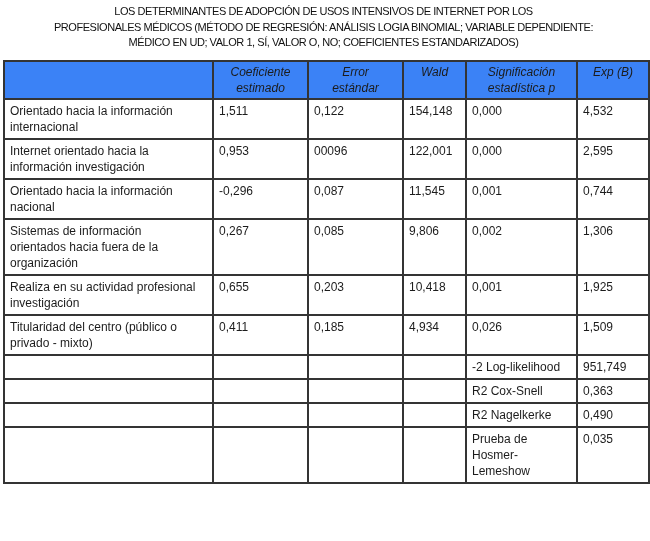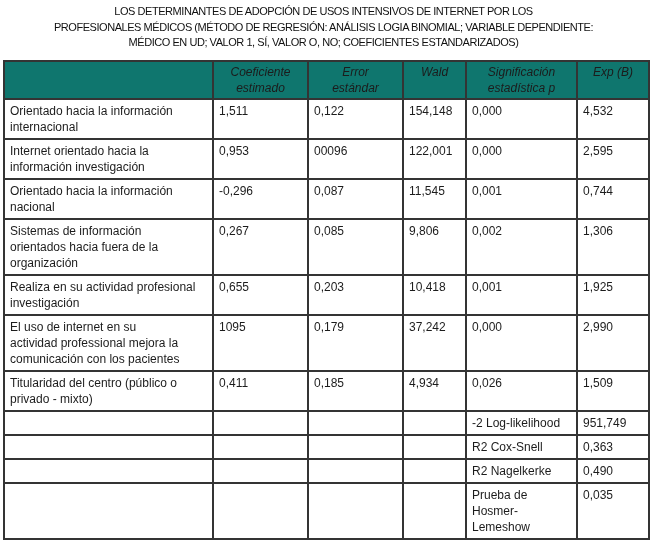--- a/index.html
+++ b/index.html
@@ -47,21 +47,21 @@
     border: 2px solid #343434;
     vertical-align: top;
     font-size: 12px;
     line-height: 16px;
     padding: 3px 5px;
     white-space: pre-line;
     overflow: hidden;
     box-sizing: border-box;
   }
   table.stats th {
-    background: #0f766e;
+    background: #3b82f6;
     font-style: italic;
     font-weight: normal;
     text-align: center;
     padding: 2px 10px;
     height: 34px;
   }
   td.label-cell {
     text-align: left;
     border-radius: 15px;
   }
@@ -150,30 +150,20 @@
       <tr class="body-row-2">
         <td class="label-cell">Realiza en su actividad profesional
 investigación</td>
         <td class="num-cell">0,655</td>
         <td class="num-cell">0,203</td>
         <td class="num-cell">10,418</td>
         <td class="num-cell">0,001</td>
         <td class="num-cell">1,925</td>
       </tr>
 
-      <tr class="body-row-3">
-        <td class="label-cell">El uso de internet en su
-actividad professional mejora la
-comunicación con los pacientes</td>
-        <td class="num-cell">1095</td>
-        <td class="num-cell">0,179</td>
-        <td class="num-cell">37,242</td>
-        <td class="num-cell">0,000</td>
-        <td class="num-cell">2,990</td>
-      </tr>
 
       <tr class="body-row-2">
         <td class="label-cell">Titularidad del centro (público o
 privado - mixto)</td>
         <td class="num-cell">0,411</td>
         <td class="num-cell">0,185</td>
         <td class="num-cell">4,934</td>
         <td class="num-cell">0,026</td>
         <td class="num-cell">1,509</td>
       </tr>

